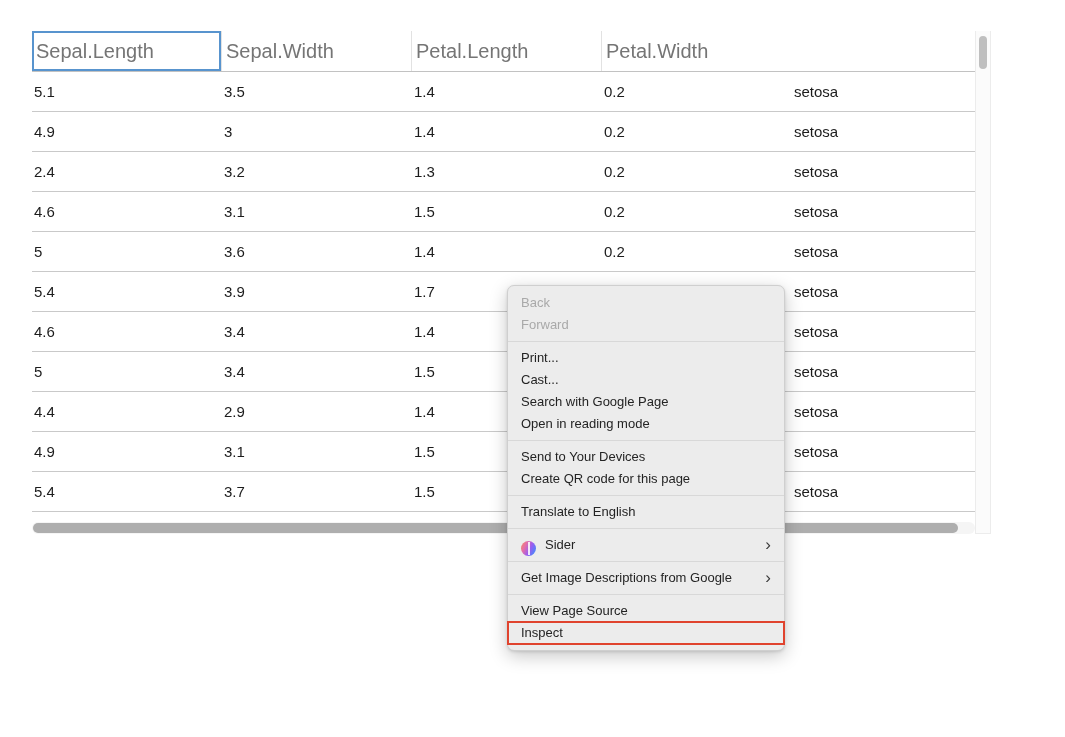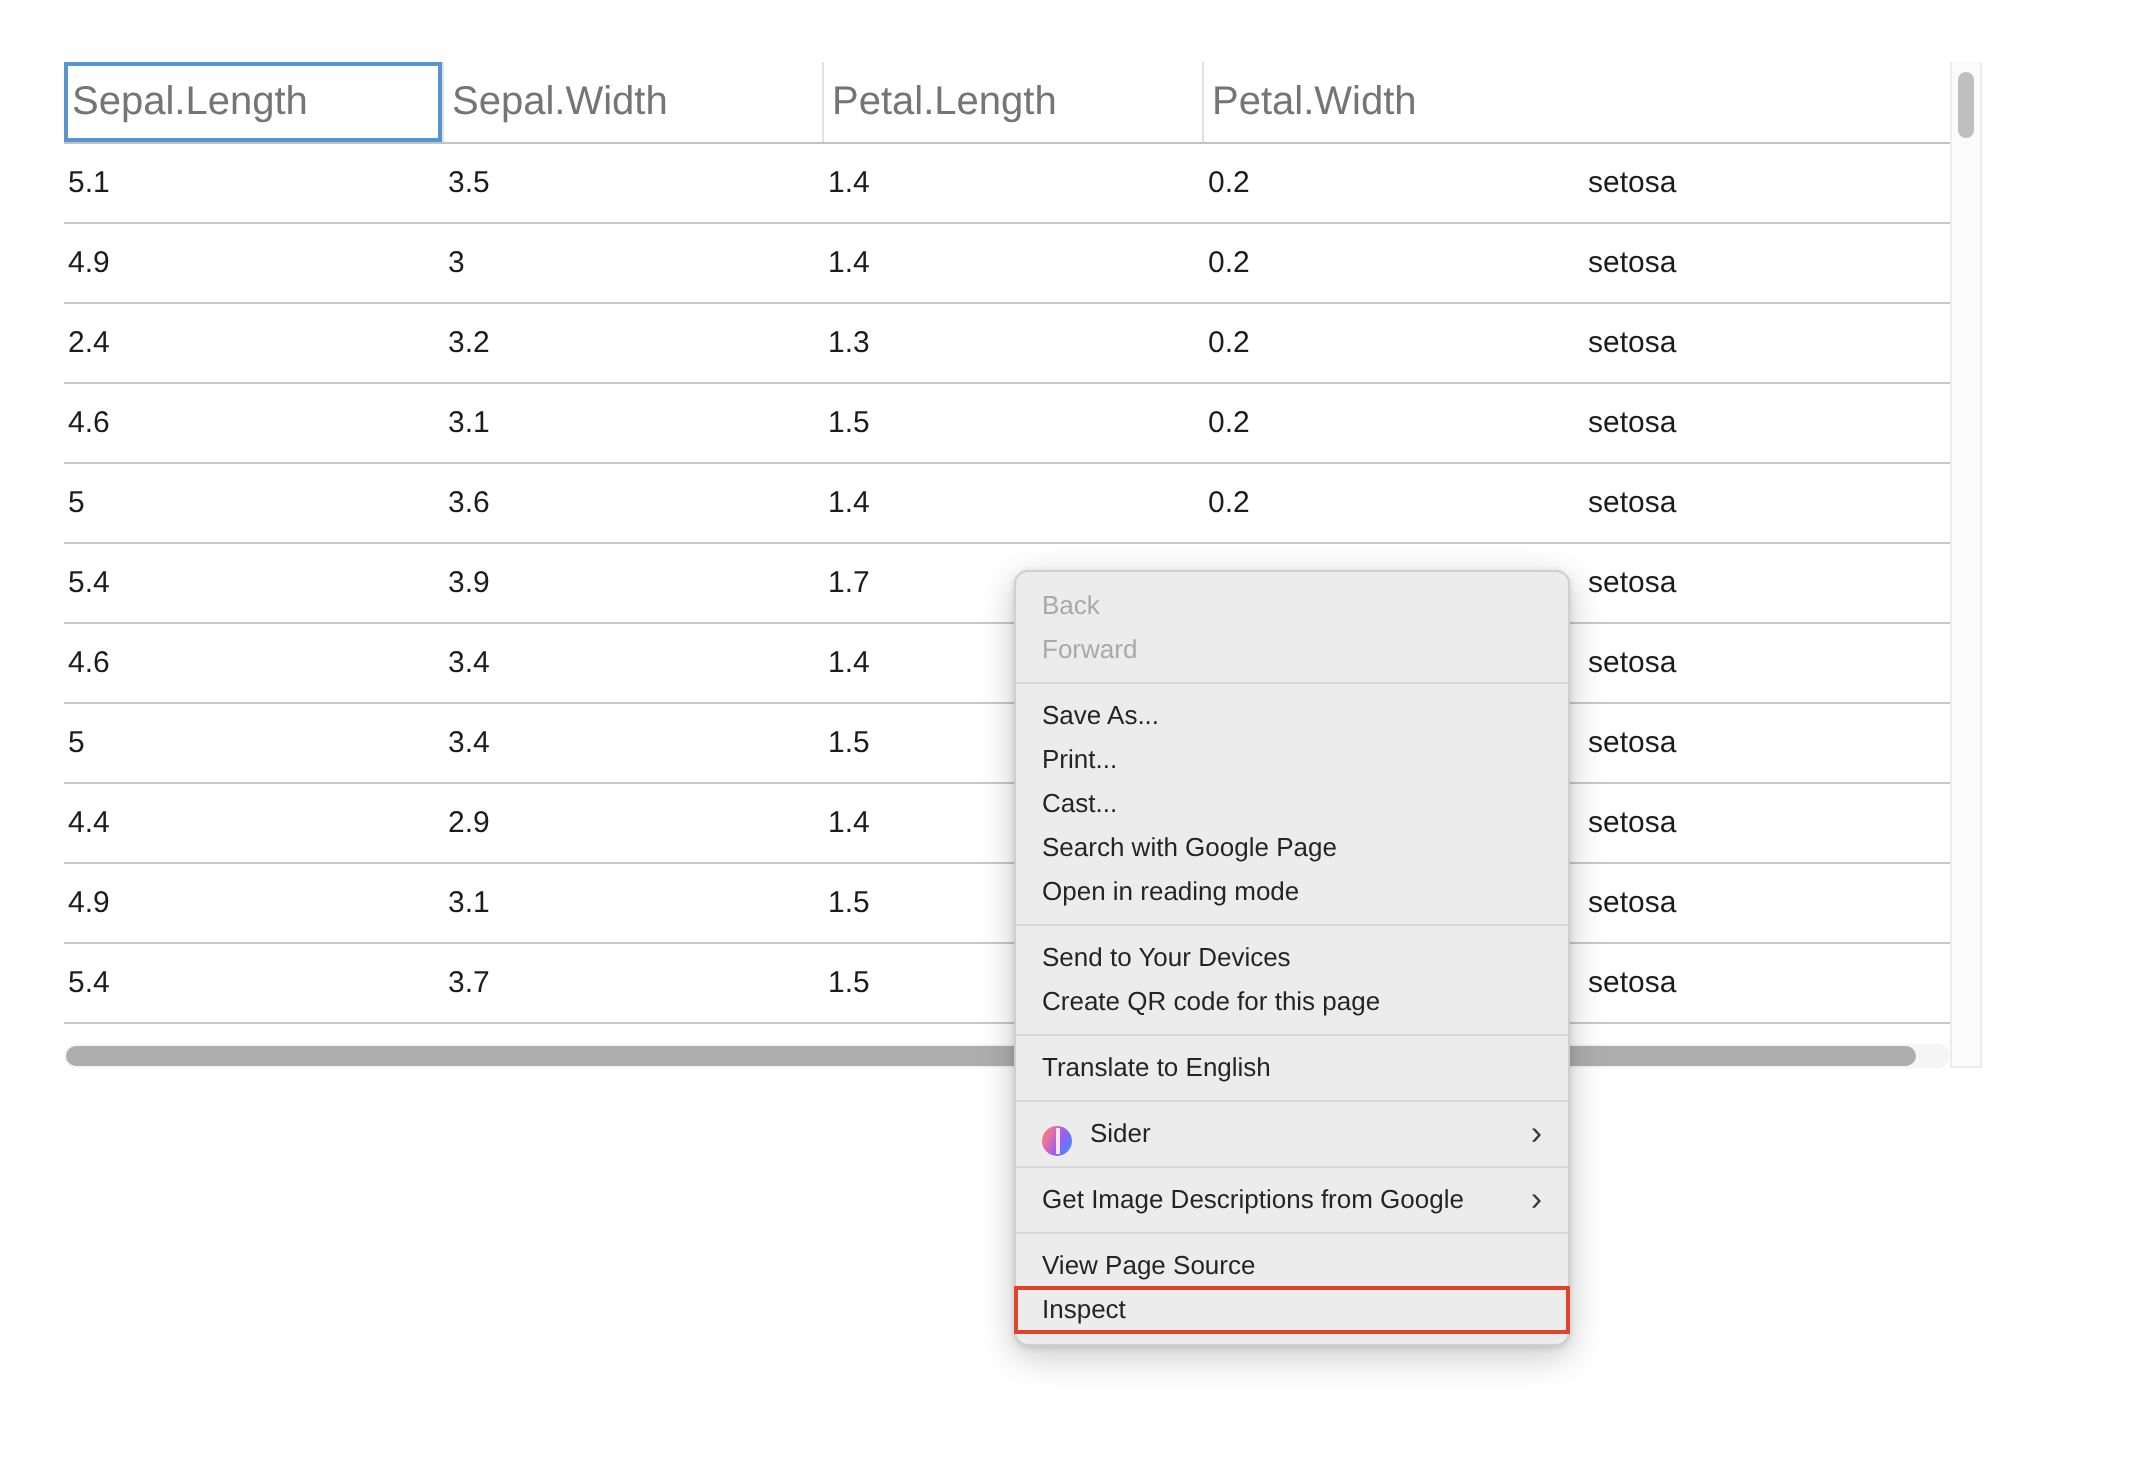--- a/index.html
+++ b/index.html
@@ -223,23 +223,20 @@
 
   <div class="context-menu" id="context-menu">
       <div class="menu-item disabled">
         <span>Back</span>
       </div>
       <div class="menu-item disabled">
         <span>Forward</span>
       </div>
       <div class="menu-sep"></div>
       <div class="menu-item">
-        <span>Save As...</span>
-      </div>
-      <div class="menu-item">
         <span>Print...</span>
       </div>
       <div class="menu-item">
         <span>Cast...</span>
       </div>
       <div class="menu-item">
         <span>Search with Google Page</span>
       </div>
       <div class="menu-item">
         <span>Open in reading mode</span>

